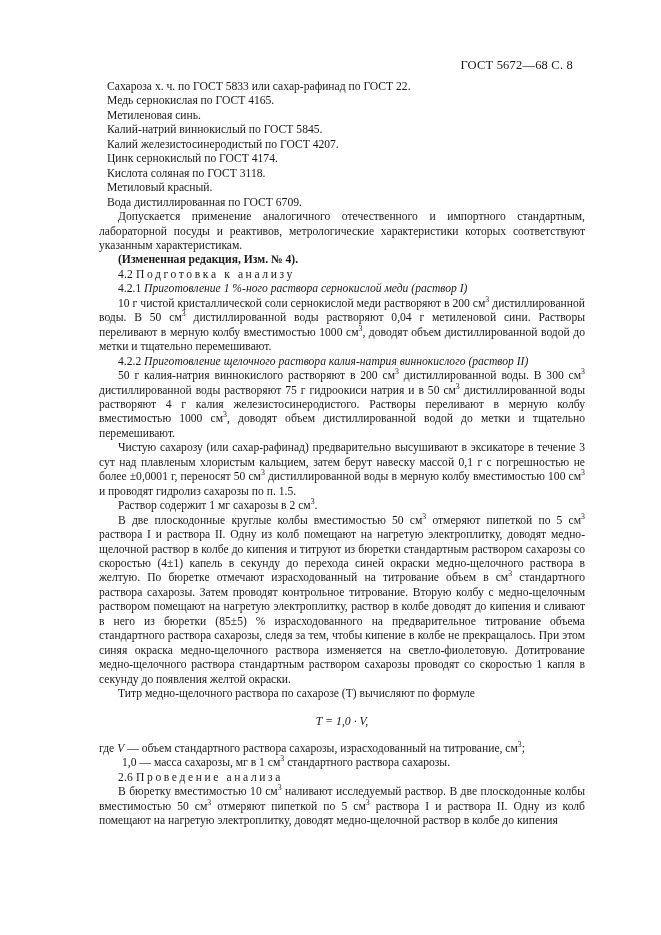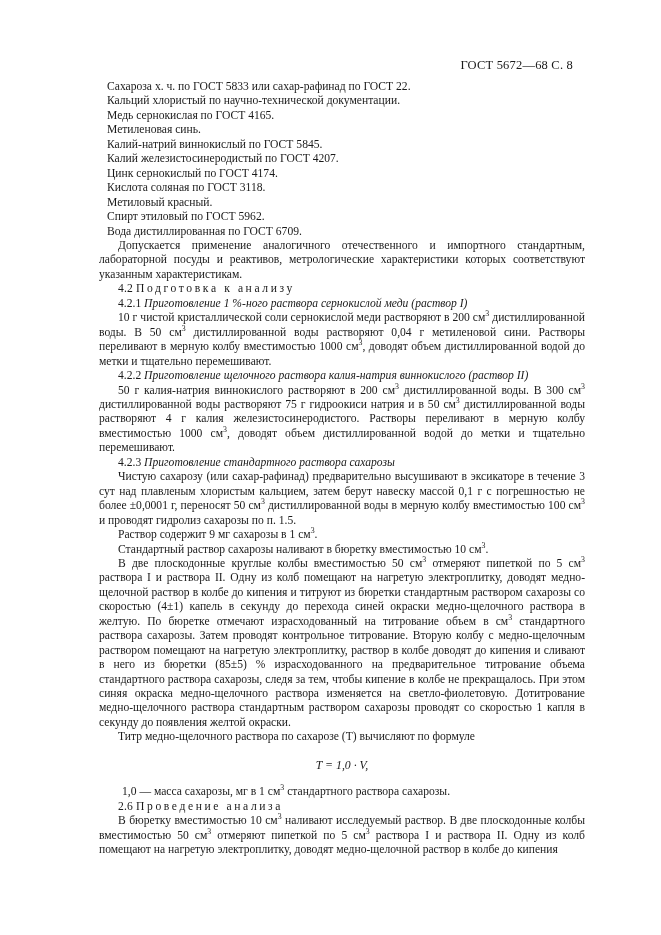--- a/index.html
+++ b/index.html
@@ -93,59 +93,57 @@
 </head>
 <body>
 
 <div class="page">
 
   <div class="header">ГОСТ 5672—68 С. 8</div>
 
   <div class="body-col">
 
     <p class="reagent">Сахароза х. ч. по ГОСТ 5833 или сахар-рафинад по ГОСТ 22.</p>
-    <p class="reagent">Кальций хлористый по научно-технической документации.</p>
     <p class="reagent">Медь сернокислая по ГОСТ 4165.</p>
     <p class="reagent">Метиленовая синь.</p>
     <p class="reagent">Калий-натрий виннокислый по ГОСТ 5845.</p>
     <p class="reagent">Калий железистосинеродистый по ГОСТ 4207.</p>
     <p class="reagent">Цинк сернокислый по ГОСТ 4174.</p>
     <p class="reagent">Кислота соляная по ГОСТ 3118.</p>
     <p class="reagent">Метиловый красный.</p>
-    <p class="reagent">Спирт этиловый по ГОСТ 5962.</p>
     <p class="reagent">Вода дистиллированная по ГОСТ 6709.</p>
 
     <p class="para">Допускается применение аналогичного отечественного и импортного стандартным, лабораторной посуды и реактивов, метрологические характеристики которых соответствуют указанным характеристикам.</p>
 
+    <p class="bold">(Измененная редакция, Изм. № 4).</p>
 
     <p class="spaced-head"><span>4.2</span> <span class="sp">Подготовка к анализу</span></p>
 
     <p class="italic-head"><span class="it" style="font-style:normal">4.2.1</span> <span>Приготовление 1 %-ного раствора сернокислой меди (раствор I)</span></p>
 
     <p class="para"><span>10 г чистой кристаллической соли сернокислой меди растворяют в 200 см</span><sup>3</sup><span> дистиллированной воды. В 50 см</span><sup>3</sup><span> дистиллированной воды растворяют 0,04 г метиленовой сини. Растворы переливают в мерную колбу вместимостью 1000 см</span><sup>3</sup><span>, доводят объем дистиллированной водой до метки и тщательно перемешивают.</span></p>
 
     <p class="italic-head"><span style="font-style:normal">4.2.2</span> <span>Приготовление щелочного раствора калия-натрия виннокислого (раствор II)</span></p>
 
     <p class="para"><span>50 г калия-натрия виннокислого растворяют в 200 см</span><sup>3</sup><span> дистиллированной воды. В 300 см</span><sup>3</sup><span> дистиллированной воды растворяют 75 г гидроокиси натрия и в 50 см</span><sup>3</sup><span> дистиллированной воды растворяют 4 г калия железистосинеродистого. Растворы переливают в мерную колбу вместимостью 1000 см</span><sup>3</sup><span>, доводят объем дистиллированной водой до метки и тщательно перемешивают.</span></p>
 
-    <p class="italic-head"><span style="font-style:normal">4.2.3</span> <span>Приготовление стандартного раствора сахарозы</span></p>
 
     <p class="para"><span>Чистую сахарозу (или сахар-рафинад) предварительно высушивают в эксикаторе в течение 3 сут над плавленым хлористым кальцием, затем берут навеску массой 0,1 г с погрешностью не более ±0,0001 г, переносят 50 см</span><sup>3</sup><span> дистиллированной воды в мерную колбу вместимостью 100 см</span><sup>3</sup><span> и проводят гидролиз сахарозы по п. 1.5.</span></p>
 
-    <p class="para"><span>Раствор содержит 9 мг сахарозы в 1 см</span><sup>3</sup><span>.</span></p>
+    <p class="para"><span>Раствор содержит 1 мг сахарозы в 2 см</span><sup>3</sup><span>.</span></p>
 
 
-    <p class="para"><span>Стандартный раствор сахарозы наливают в бюретку вместимостью 10 см</span><sup>3</sup><span>.</span></p>
 
     <p class="para"><span>В две плоскодонные круглые колбы вместимостью 50 см</span><sup>3</sup><span> отмеряют пипеткой по 5 см</span><sup>3</sup><span> раствора I и раствора II. Одну из колб помещают на нагретую электроплитку, доводят медно-щелочной раствор в колбе до кипения и титруют из бюретки стандартным раствором сахарозы со скоростью (4±1) капель в секунду до перехода синей окраски медно-щелочного раствора в желтую. По бюретке отмечают израсходованный на титрование объем в см</span><sup>3</sup><span> стандартного раствора сахарозы. Затем проводят контрольное титрование. Вторую колбу с медно-щелочным раствором помещают на нагретую электроплитку, раствор в колбе доводят до кипения и сливают в него из бюретки (85±5) % израсходованного на предварительное титрование объема стандартного раствора сахарозы, следя за тем, чтобы кипение в колбе не прекращалось. При этом синяя окраска медно-щелочного раствора изменяется на светло-фиолетовую. Дотитрование медно-щелочного раствора стандартным раствором сахарозы проводят со скоростью 1 капля в секунду до появления желтой окраски.</span></p>
 
     <p class="para">Титр медно-щелочного раствора по сахарозе (T) вычисляют по формуле</p>
 
     <p class="formula">T = 1,0 · V,</p>
 
+    <p class="where"><span>где</span> <span class="it">V</span><span> — объем стандартного раствора сахарозы, израсходованный на титрование, см</span><sup>3</sup><span>;</span></p>
 
     <p class="where-line2"><span>1,0 — масса сахарозы, мг в 1 см</span><sup>3</sup><span> стандартного раствора сахарозы.</span></p>
 
     <p class="spaced-head"><span>2.6</span> <span class="sp">Проведение анализа</span></p>
 
     <p class="para"><span>В бюретку вместимостью 10 см</span><sup>3</sup><span> наливают исследуемый раствор. В две плоскодонные колбы вместимостью 50 см</span><sup>3</sup><span> отмеряют пипеткой по 5 см</span><sup>3</sup><span> раствора I и раствора II. Одну из колб помещают на нагретую электроплитку, доводят медно-щелочной раствор в колбе до кипения</span></p>
 
   </div>
 </div>
 

